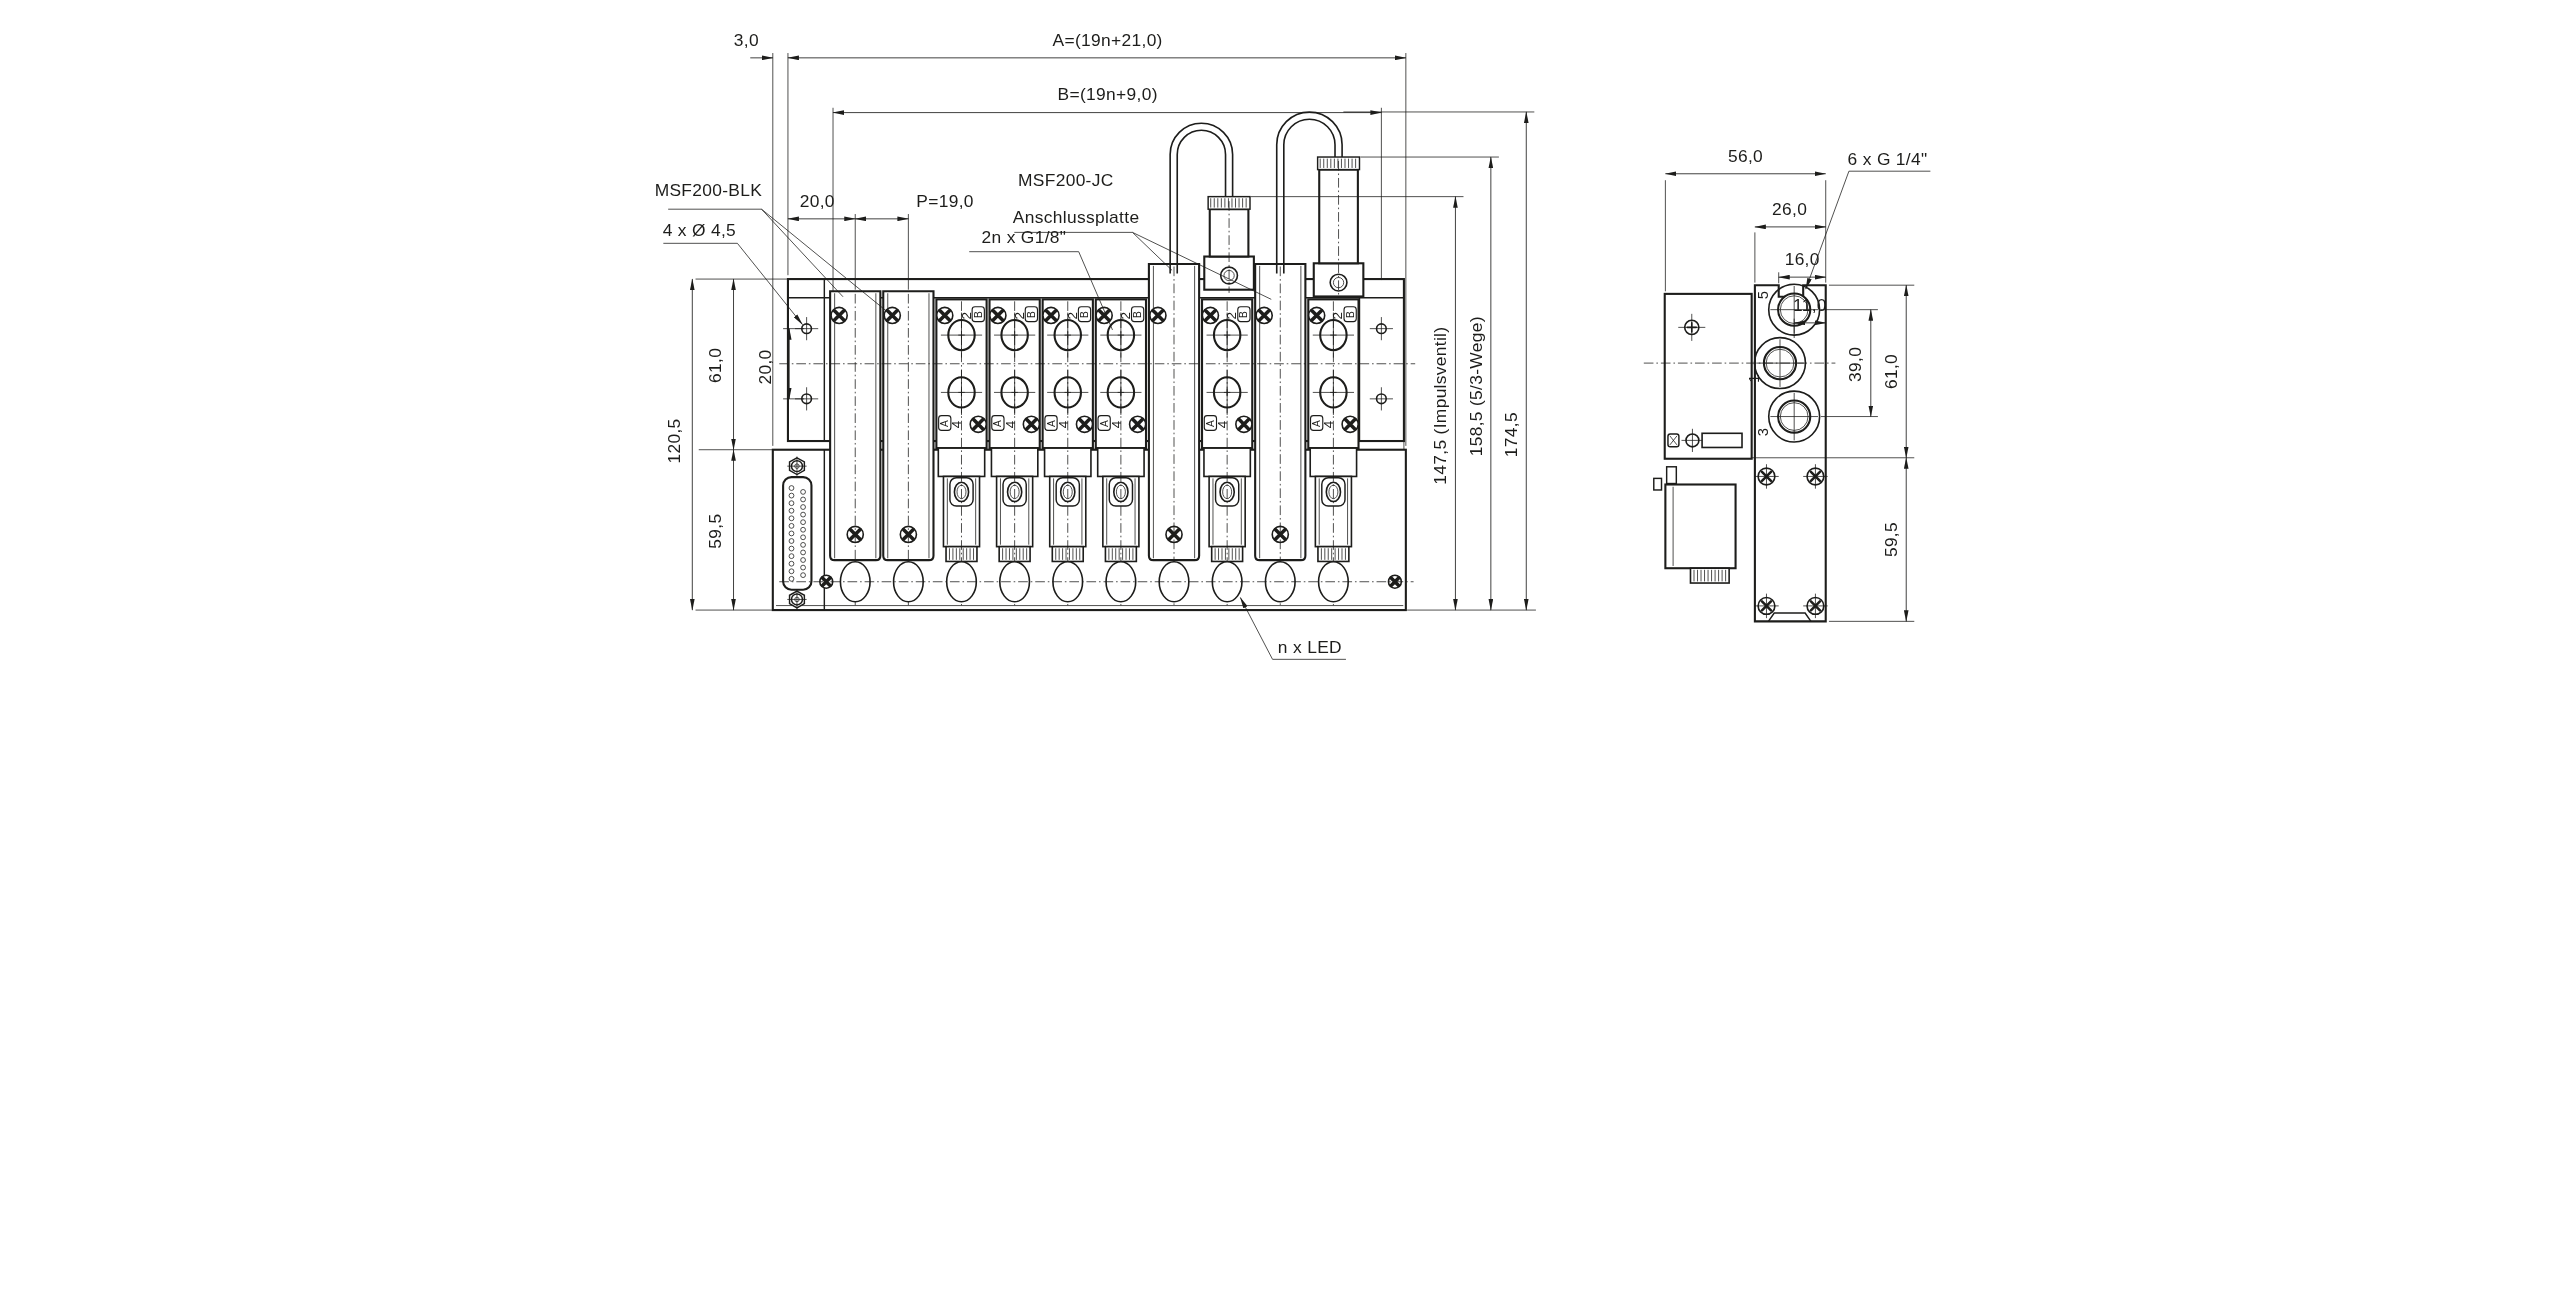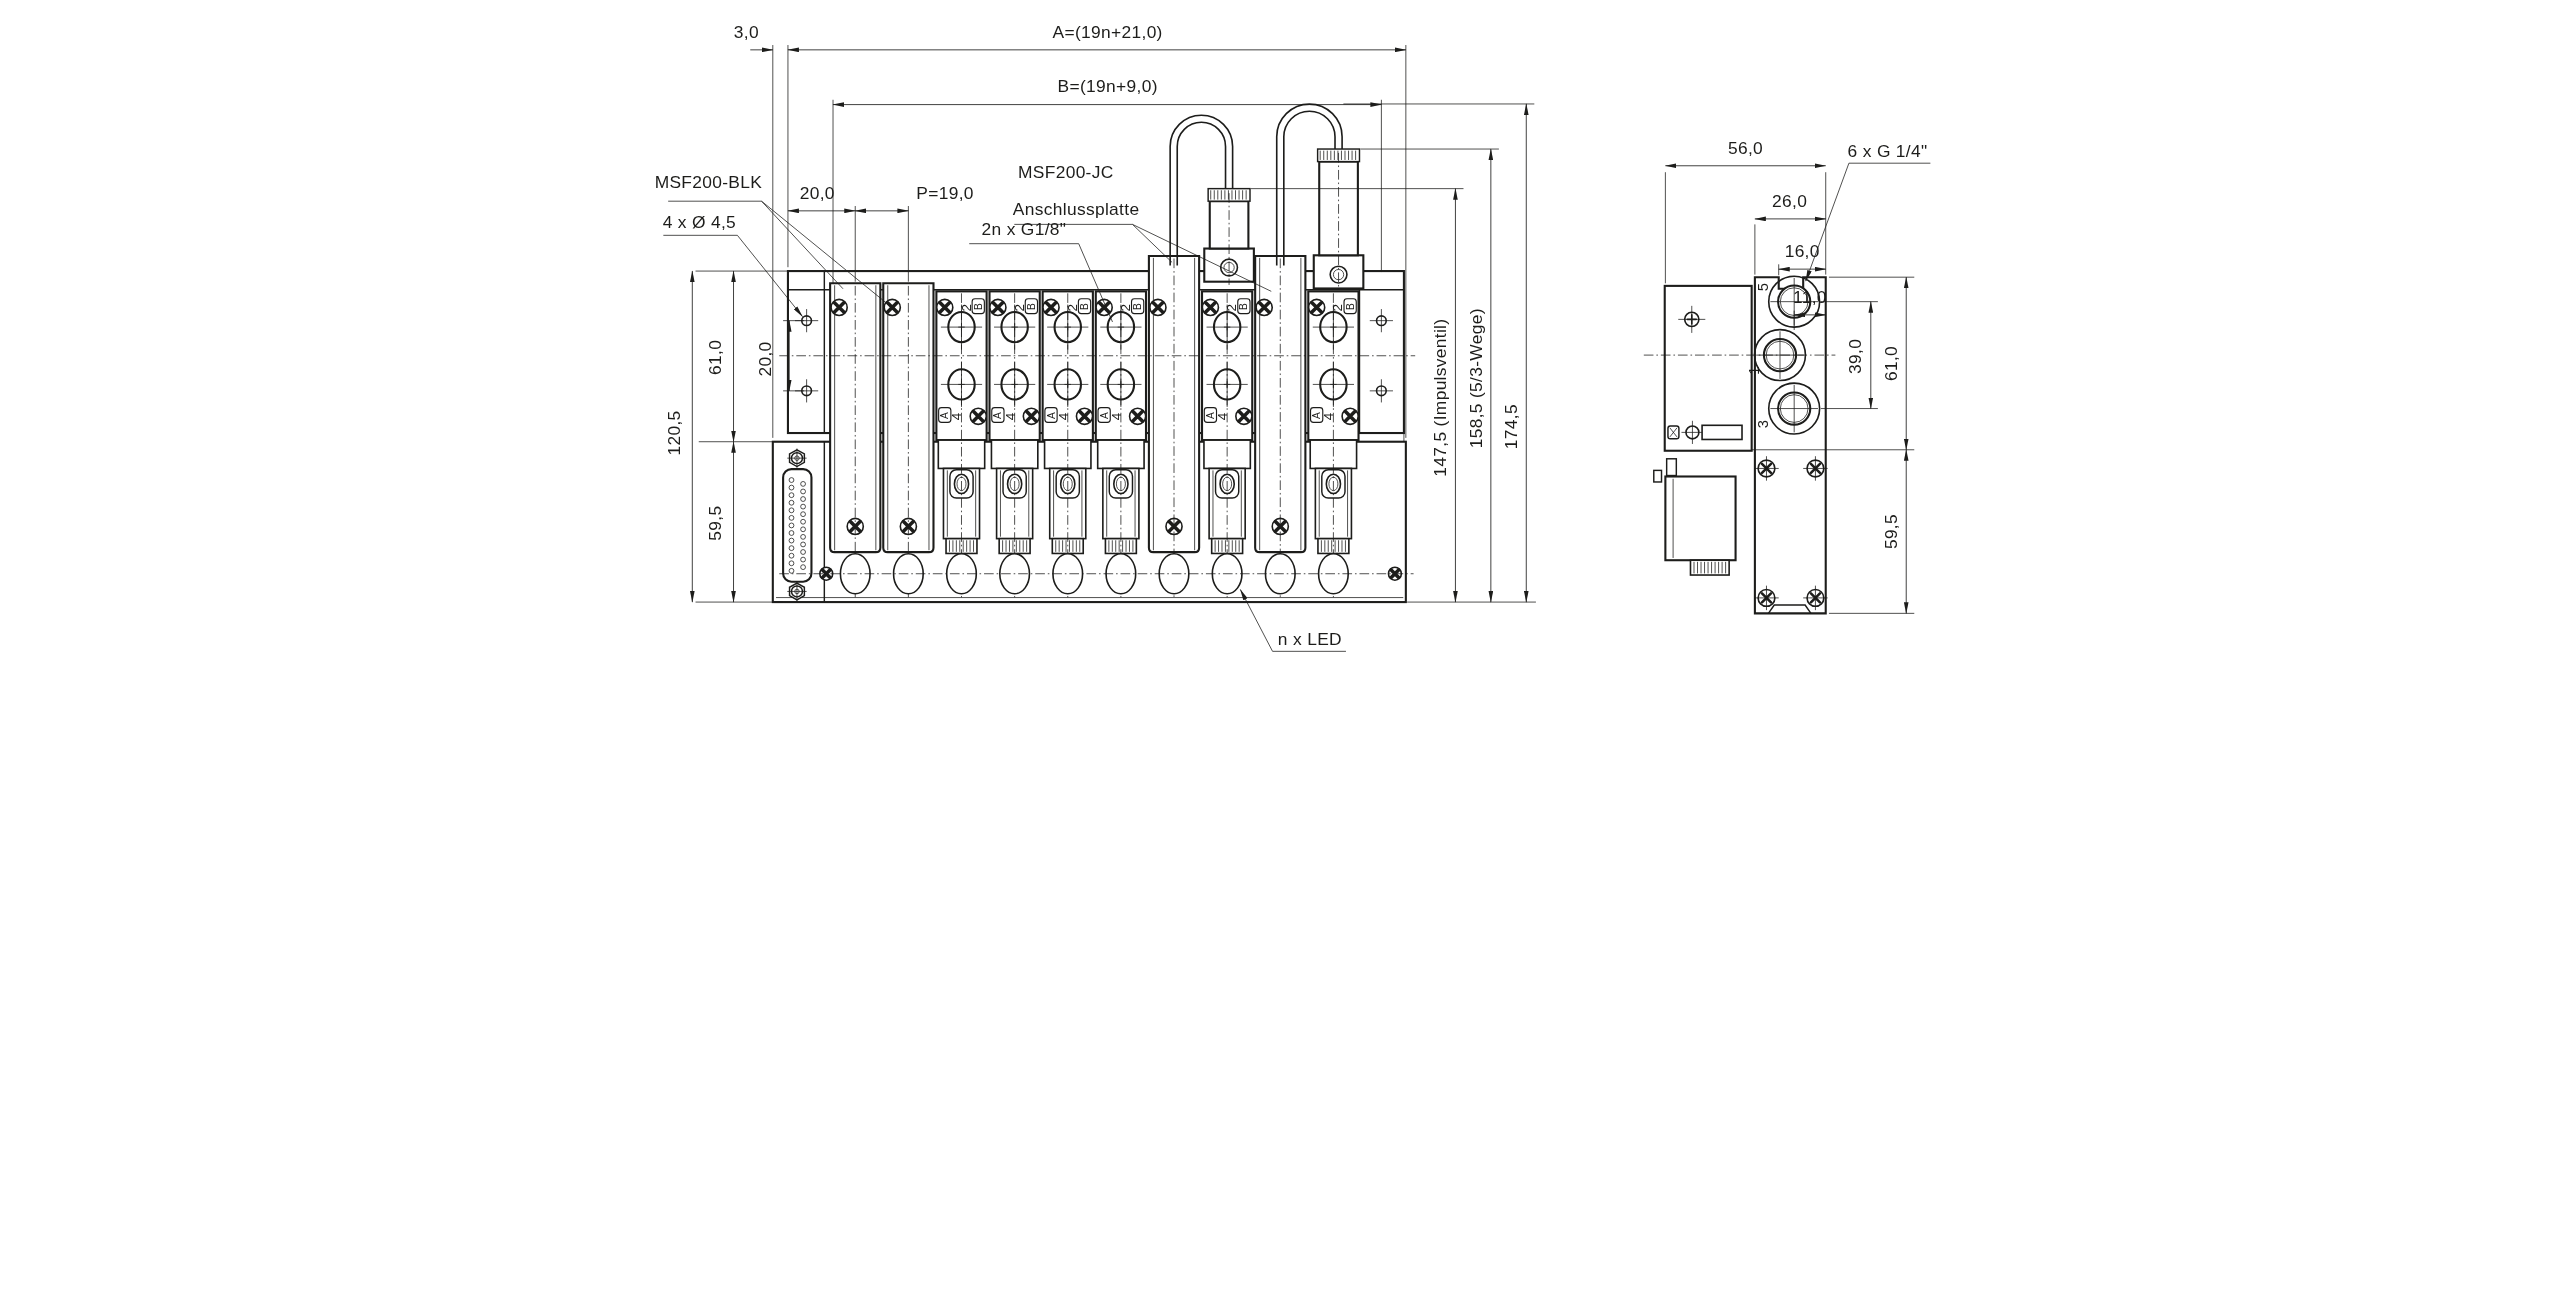--- a/index.html
+++ b/index.html
@@ -1,17 +1,17 @@
 <!DOCTYPE html>
 <html style="font-size:10.3px"><head>
 <meta charset="utf-8">
 <style>
   html,body{margin:0;padding:0;background:#ffffff;}
   body{font-family:"Liberation Sans", sans-serif;}
-  .page{width:100%;max-width:1288px;margin:8px auto;background:#3b82f6;}
+  .page{width:100%;max-width:1288px;margin:16px auto;background:#3b82f6;}
   svg{display:block;width:100%;height:auto;background:#fff;}
   
   .thick{stroke:#1d1d1b;stroke-width:6.5;fill:none;stroke-linejoin:miter;}
   .med{stroke:#1d1d1b;stroke-width:4.5;fill:none;}
   .mid5{stroke:#1d1d1b;stroke-width:5;fill:none;}
   .thin{stroke:#1d1d1b;stroke-width:2.4;fill:none;}
   .dim{stroke:#1d1d1b;stroke-width:2.6;fill:none;}
   .cl{stroke:#1d1d1b;stroke-width:2.4;fill:none;stroke-dasharray:30 9 5 9;}
   .wfill{fill:#ffffff;}
   .xcr{stroke:#1d1d1b;stroke-width:11;fill:none;stroke-linecap:round;}

